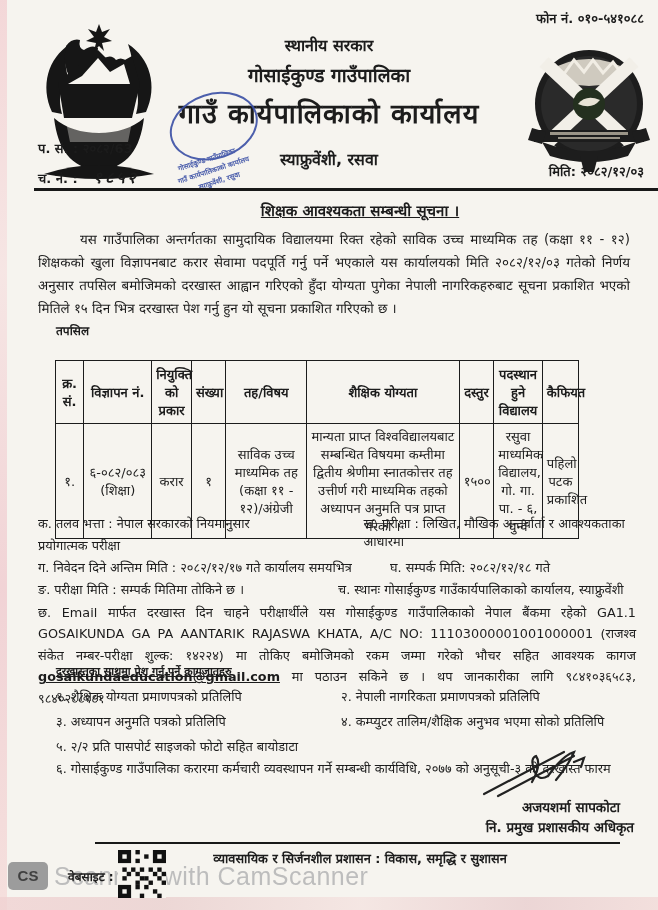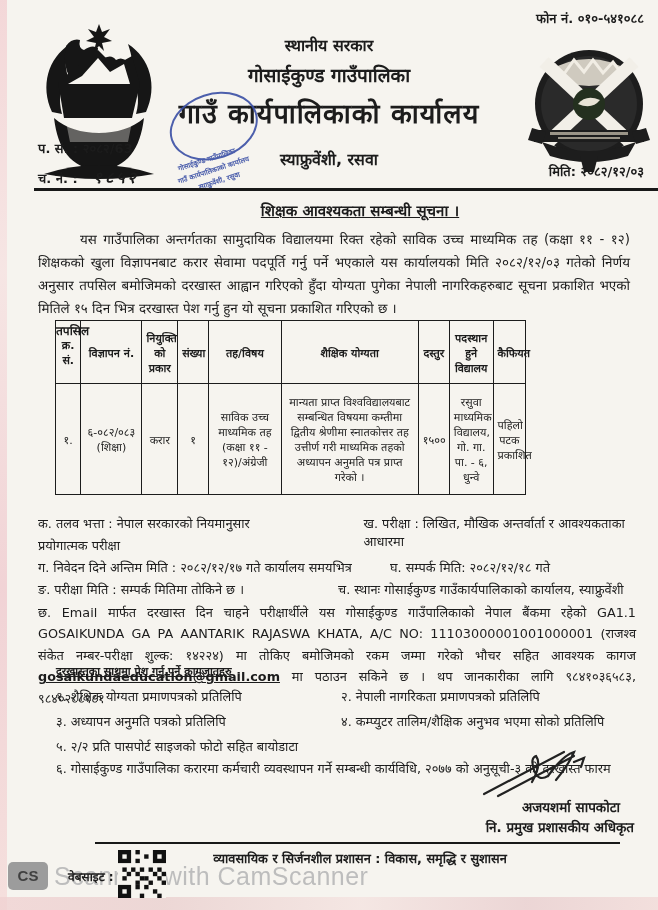--- a/index.html
+++ b/index.html
@@ -33,22 +33,22 @@
   .stamp .ring{position:absolute;left:6px;top:0px;width:86px;height:62px;border:2px solid #3a4fa5;
     border-radius:50%;}
   .stamp .sline{position:absolute;font-size:7px;font-weight:bold;white-space:nowrap;color:#3a4fa5;}
   .s1{left:4px;top:58px;}.s2{left:0px;top:70px;}.s3{left:18px;top:82px;}
   
   .subject{top:200px;font-size:15px;text-decoration:underline;margin-left:31px;}
   .bodytext{position:absolute;left:38px;top:228px;width:592px;font-size:13.4px;line-height:1.72;
     text-align:justify;text-indent:42px;}
   .tapsil{top:322px;left:56px;font-size:12px;}
   
-  table.main{position:absolute;left:55px;top:320px;width:471px;border-collapse:collapse;
-    font-size:11px;table-layout:fixed;}
+  table.main{position:absolute;left:55px;top:360px;width:524px;border-collapse:collapse;
+    font-size:13px;table-layout:fixed;}
   table.main th,table.main td{border:1.4px solid #1c1c1c;padding:3px 4px;vertical-align:middle;}
   table.main th{font-weight:bold;text-align:center;height:56px;}
   table.main td{text-align:center;height:104px;}
   td.qual{text-align:justify;padding:4px 7px;}
   
   .noterow{position:absolute;left:38px;width:596px;font-size:12.8px;display:flex;}
   .nr1{top:514px;}.nr2{top:536px;}.nr3{top:558px;}.nr4{top:580px;}
   .nleft1{width:368px;}.nleft3{width:352px;}.nleft4{width:300px;}
   .chhatext{position:absolute;left:38px;top:602px;width:598px;font-size:12.8px;line-height:1.68;
     text-align:justify;white-space:normal;}

